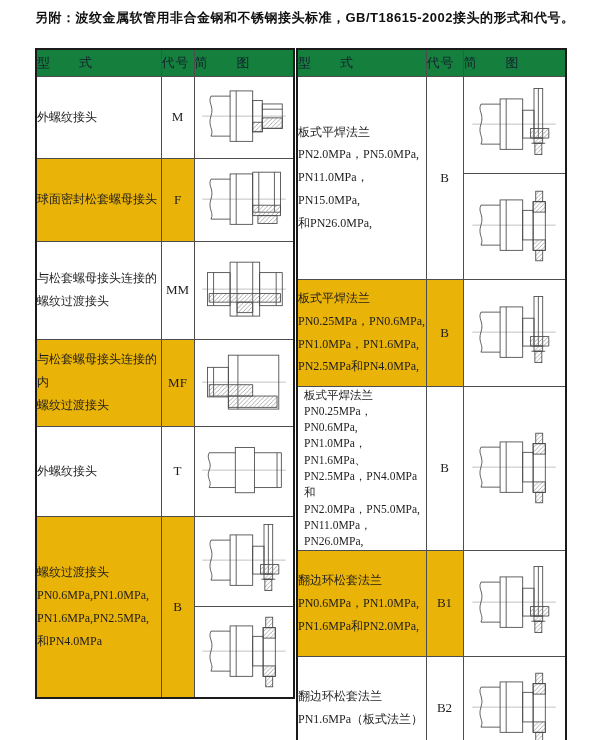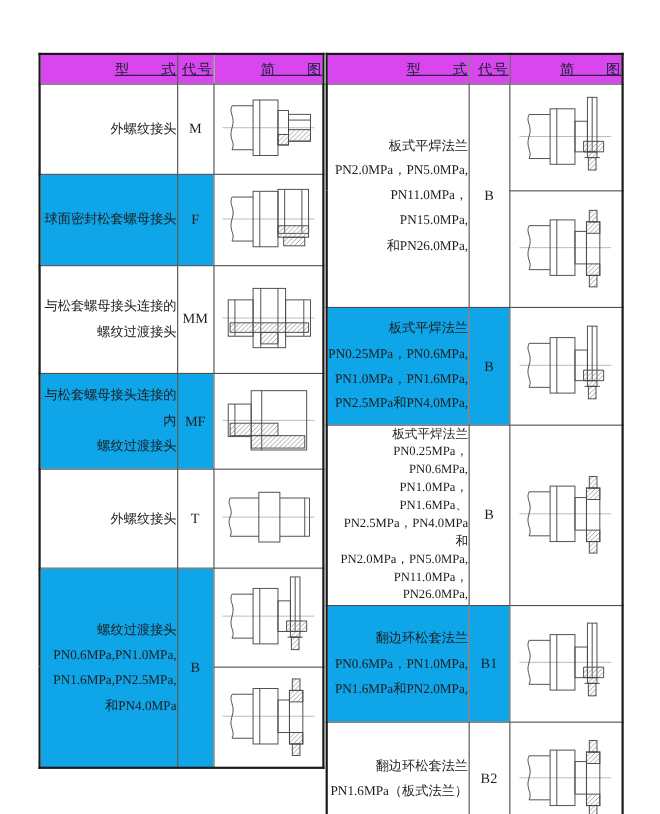--- a/index.html
+++ b/index.html
@@ -3,44 +3,45 @@
 <meta charset="utf-8">
 <style>
   html,body{margin:0;padding:0;background:#fff;}
   .stage{position:relative;width:600px;height:740px;background:#ffffff;overflow:hidden;
          font-family:"Liberation Serif",serif;color:#1d1d1d;}
   .title{position:absolute;left:35px;top:9px;font-family:"Liberation Sans",sans-serif;
          font-weight:bold;font-size:13px;letter-spacing:0.5px;color:#101010;white-space:nowrap;}
   table.t{position:absolute;top:48px;border-collapse:collapse;table-layout:fixed;
           background:#fff;border:2px solid #1a1a1a;}
   table.t td{border:1px solid #4d4d4d;padding:0;overflow:hidden;}
-  tr.hd td{background:#d946ef;text-align:right;font-size:13px;color:#13212e;
-           letter-spacing:1px;vertical-align:middle;text-decoration:underline;}
+  tr.hd td{background:#15803d;text-align:left;font-size:13px;color:#13212e;
+           letter-spacing:1px;vertical-align:middle;}
   td.ty{font-size:12px;line-height:1.9;padding:3px 3px 3px 8px;white-space:pre-line;
-        vertical-align:middle;text-align:right;}
+        vertical-align:middle;text-align:left;}
   td.ty.tight{line-height:1.42;font-size:11.5px;padding-left:6px;}
   td.cd{text-align:center;vertical-align:middle;font-size:13px;}
-  td.hl{background:#0ea5e9;}
+  td.hl{background:#eab308;}
   td.dg{background:#ffffff;text-align:center;vertical-align:middle;}
   .dia{width:92px;height:80px;margin:0 auto;}
   .dia svg{display:block;width:100%;height:100%;}
 </style>
 </head>
 <body>
 
 <div class="stage">
 
   <svg width="0" height="0" style="position:absolute">
     <defs>
       <pattern id="hx" width="5" height="5" patternUnits="userSpaceOnUse">
         <path d="M0 5 L5 0" stroke="#8a8a8a" stroke-width="0.8"></path>
       </pattern>
     </defs>
   </svg>
 
+  <div class="title">另附：波纹金属软管用非合金钢和不锈钢接头标准，GB/T18615-2002接头的形式和代号。</div>
 
   <table class="t" style="left:35px;width:258px;">
     <colgroup>
         <col style="width:125px">
         <col style="width:33px">
         <col style="width:100px">
       </colgroup>
     <tbody>
         <tr class="hd" style="height:27px">
       <td>型　　式</td>

